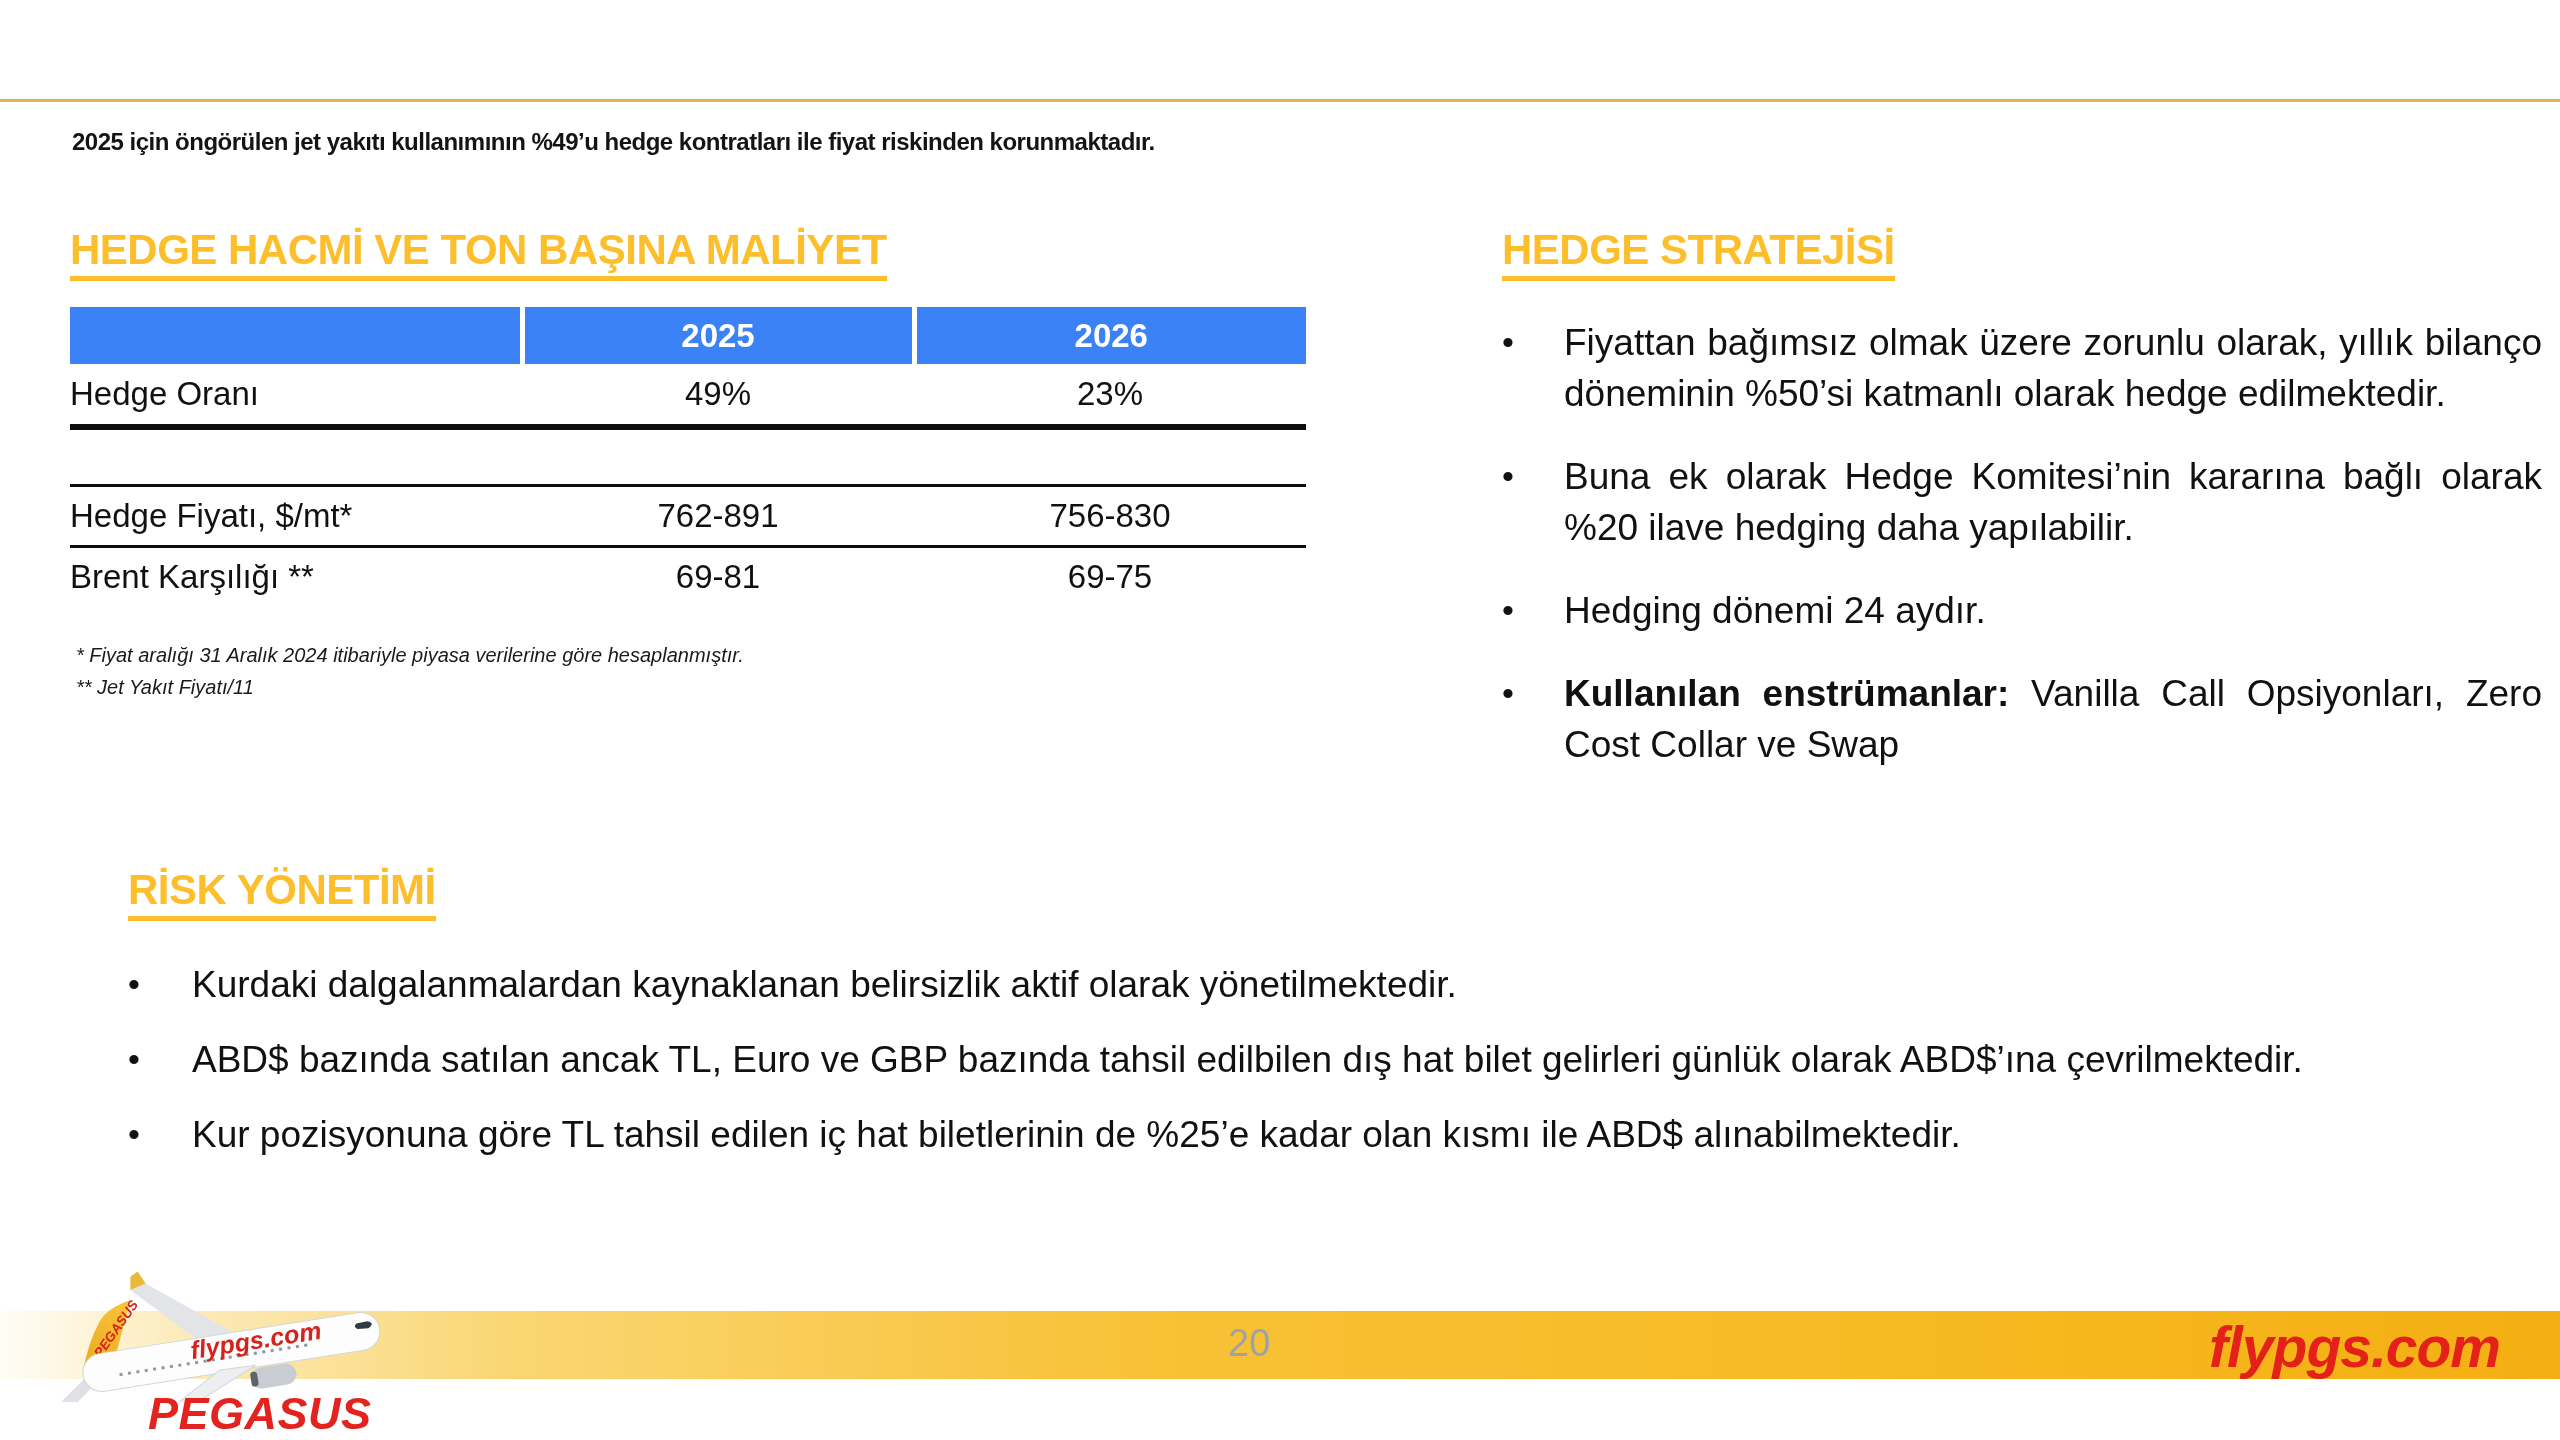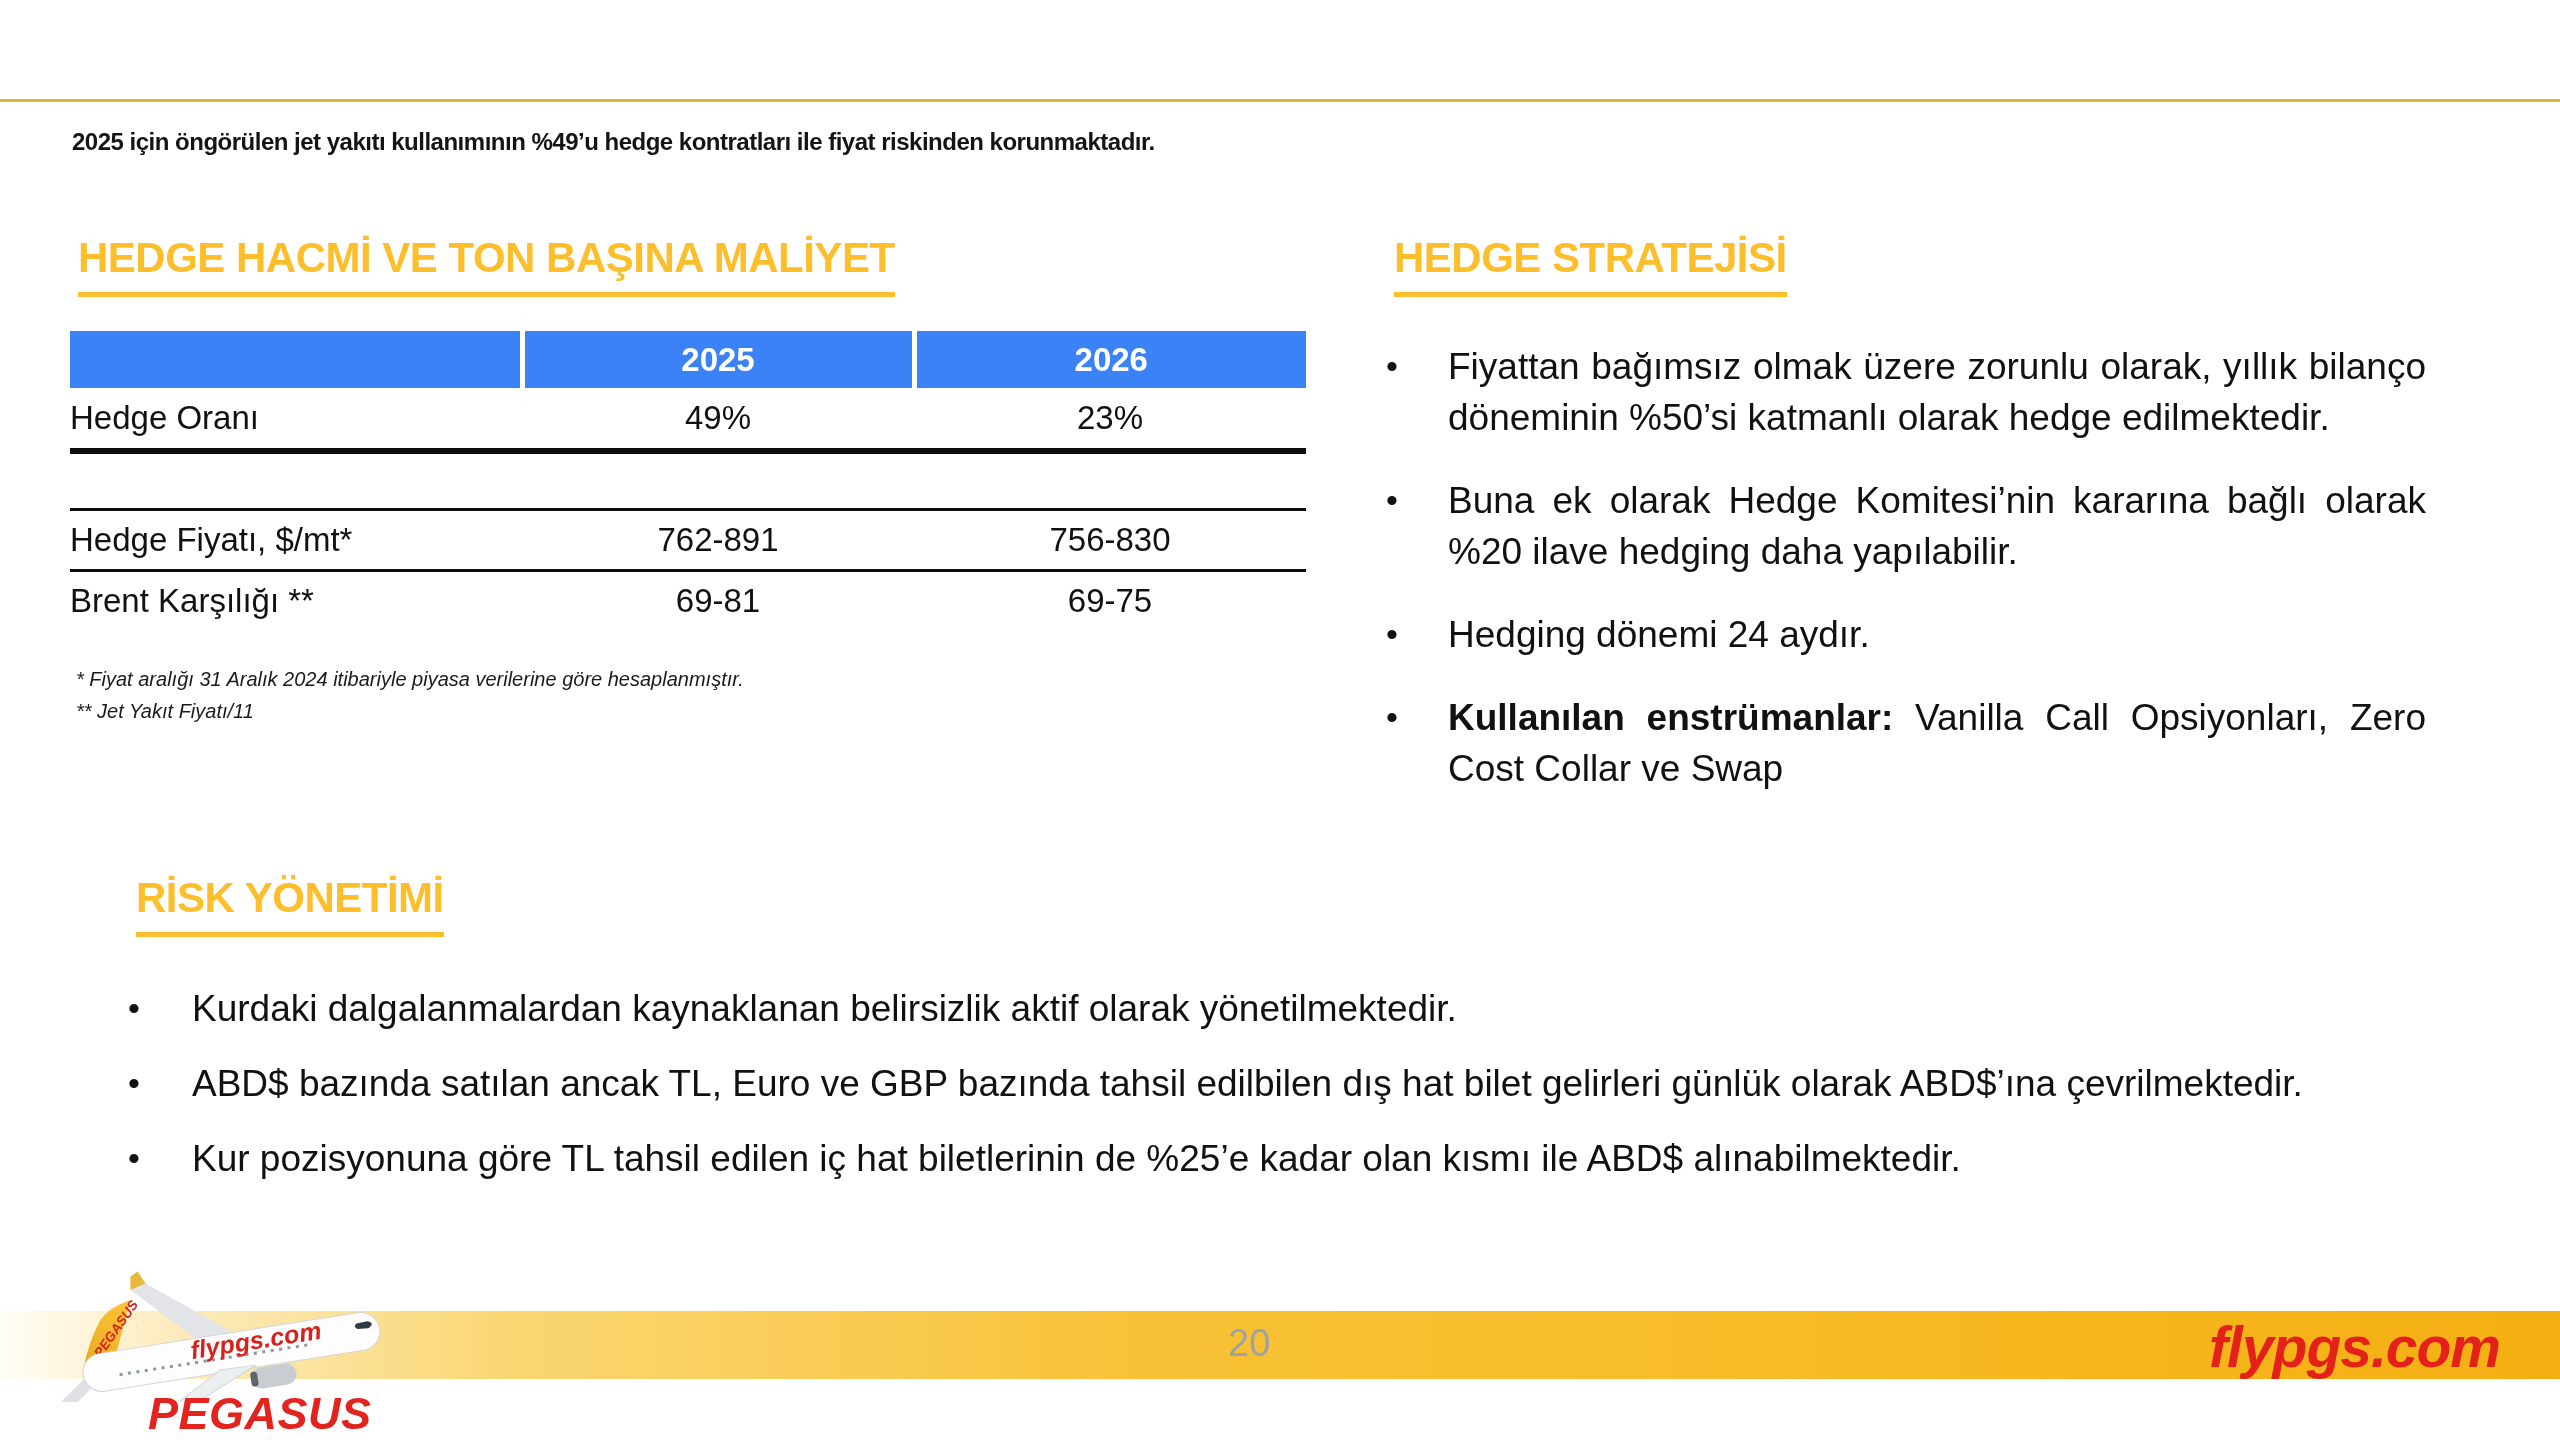--- a/index.html
+++ b/index.html
@@ -12,42 +12,42 @@
     position:absolute;left:68px;top:14px;margin:0;
     font-size:54px;font-weight:bold;color:#E32119;letter-spacing:-1px;white-space:nowrap;
   }
   .title-rule{position:absolute;left:0;top:99px;width:2560px;height:3px;background:#E2B24C;}
   .subtitle{
     position:absolute;left:68px;top:124px;margin:4px;
     font-size:24px;font-weight:bold;color:#141414;letter-spacing:-0.5px;white-space:nowrap;
   }
   
   .sec-head{
-    display:inline-block;margin:8px;font-size:42px;font-weight:bold;color:#FDBE2C;
-    letter-spacing:-0.5px;border-bottom:5px solid #FDBE2C;padding-bottom:10px;white-space:nowrap;
+    display:inline-block;margin:0;font-size:42px;font-weight:bold;color:#FDBE2C;
+    letter-spacing:-0.5px;border-bottom:5px solid #FDBE2C;padding-bottom:2px;white-space:nowrap;
   }
   
   .col-left{position:absolute;left:70px;top:226px;width:1240px;}
   table.hedge{border-collapse:collapse;margin-top:26px;width:1236px;font-size:33px;table-layout:fixed;}
   table.hedge col.c1{width:452px;} table.hedge col.c2{width:392px;} table.hedge col.c3{width:392px;}
   table.hedge th{
     height:57px;background:#3b82f6;color:#ffffff;font-weight:bold;text-align:center;padding:0;
   }
   table.hedge th + th{border-left:5px solid #ffffff;}
   table.hedge td{padding:0;height:58px;vertical-align:middle;}
   td.lbl{text-align:left;padding-left:14px;}
   td.val{text-align:center;}
   tr.r-oran td{border-bottom:6px solid #0d0d0d;height:60px;}
   tr.r-gap td{height:54px;border-bottom:3px solid #0d0d0d;}
   tr.r-fiyat td{border-bottom:3px solid #0d0d0d;}
   tr.r-brent td{height:57px;}
   .footnotes{margin-top:34px;margin-left:6px;font-size:20px;font-style:italic;color:#1a1a1a;line-height:1.6;}
   .footnotes div{white-space:nowrap;}
   
-  .col-right{position:absolute;left:1386px;top:226px;width:1040px;}
+  .col-right{position:absolute;left:1502px;top:226px;width:1040px;}
   .bullets{margin:36px 0 0 0;padding:0;list-style:none;}
   .bullets li{display:flex;margin:0 0 32px 0;font-size:37px;line-height:1.38;color:#111;}
   .bullets .bdot{flex:0 0 62px;font-size:34px;line-height:1.5;}
   .bullets .btxt{flex:1;}
   .col-right .btxt{text-align:justify;}
   .lead{font-weight:bold;}
   
   .risk{position:absolute;left:128px;top:866px;width:2240px;}
   .risk .bullets{margin-top:38px;}
   .risk .bullets li{margin-bottom:24px;}

